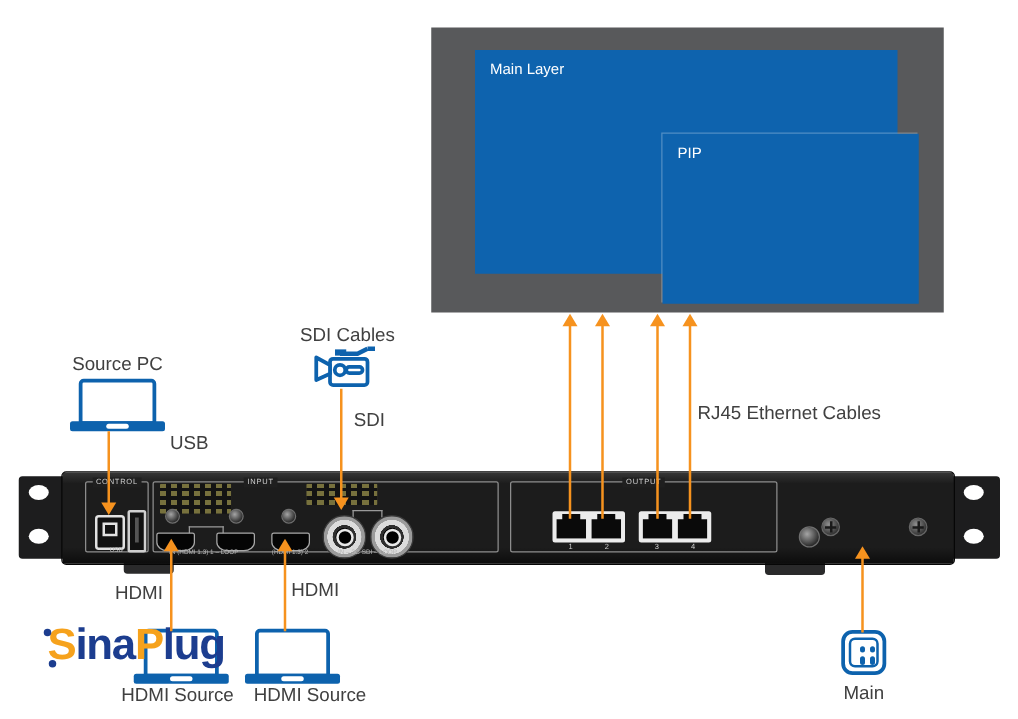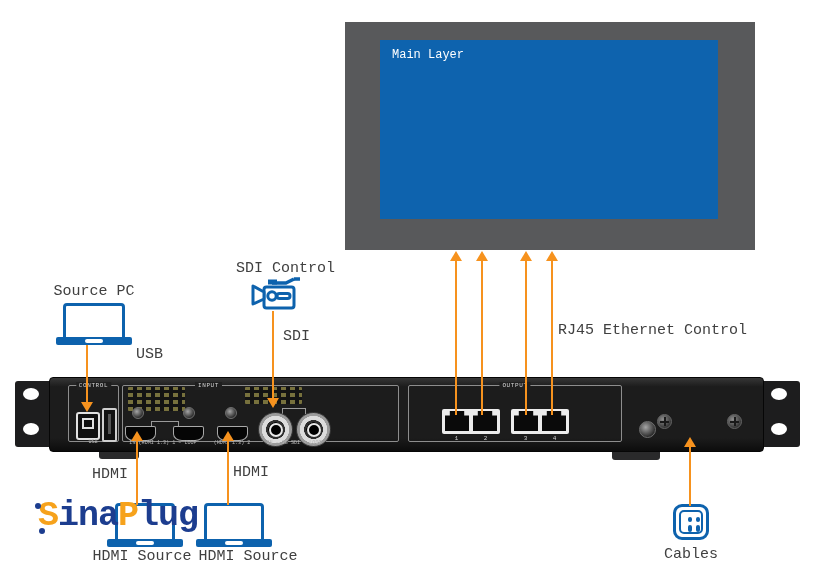--- a/index.html
+++ b/index.html
@@ -1,17 +1,17 @@
 <!DOCTYPE html>
 <html><head>
 <meta charset="utf-8">
 <style>
   html,body{margin:0;padding:0;background:#fff;}
   #canvas{position:relative;width:814px;height:575px;background:#fff;overflow:hidden;
-          font-family:Liberation Mono, monospace;}
+          font-family:Liberation Sans, sans-serif;}
   .abs{position:absolute;}
   .lbl{position:absolute;font-size:15px;color:#404040;white-space:nowrap;}
   .ctr{text-align:center;}
   
   .cable{position:absolute;width:2px;background:#F6921E;z-index:6;}
   .arr-up{position:absolute;width:0;height:0;border-left:6px solid transparent;
           border-right:6px solid transparent;border-bottom:10px solid #F6921E;z-index:6;}
   .arr-down{position:absolute;width:0;height:0;border-left:6px solid transparent;
           border-right:6px solid transparent;border-top:10px solid #F6921E;z-index:6;}
   
@@ -87,31 +87,34 @@
 </style>
 </head>
 <body>
 
 <div id="canvas">
 
   <div class="screen">
     <div class="layer" style="left:35px;top:18px;width:338px;height:179px;">
       <div class="tag">Main Layer</div>
     </div>
+    <div class="layer" style="left:185px;top:85px;width:205px;height:136px;box-shadow:-1px -1px 0 rgba(255,255,255,.28);">
+      <div class="tag">PIP</div>
+    </div>
   </div>
 
   <div class="arr-up" style="left:450px;top:251px;"></div>
   <div class="cable" style="left:455px;top:260px;height:155px;"></div>
   <div class="arr-up" style="left:476px;top:251px;"></div>
   <div class="cable" style="left:481px;top:260px;height:155px;"></div>
   <div class="arr-up" style="left:520px;top:251px;"></div>
   <div class="cable" style="left:525px;top:260px;height:155px;"></div>
   <div class="arr-up" style="left:546px;top:251px;"></div>
   <div class="cable" style="left:551px;top:260px;height:155px;"></div>
-  <div class="lbl" style="left:558px;top:322px;">RJ45 Ethernet Control</div>
+  <div class="lbl" style="left:558px;top:322px;">RJ45 Ethernet Cables</div>
 
   <div class="foot" style="left:99px;top:445px;width:40px;height:14px;"></div>
   <div class="foot" style="left:612px;top:444px;width:48px;height:16px;"></div>
 
   <div class="ear" style="left:15px;top:381px;width:42px;height:66px;">
     <div class="hole" style="left:8px;top:7px;"></div>
     <div class="hole" style="left:8px;top:42px;"></div>
   </div>
   <div class="ear" style="left:757px;top:381px;width:43px;height:66px;">
     <div class="hole" style="left:14px;top:7px;"></div>
@@ -204,21 +207,21 @@
 
   <div class="lbl ctr" style="left:38px;top:283px;width:112px;">Source PC</div>
   <div class="laptop-screen" style="left:63px;top:303px;width:56px;height:31px;"></div>
   <div class="laptop-base" style="left:56px;top:337px;width:76px;height:8px;">
       <div class="laptop-notch"></div>
     </div>
   <div class="cable" style="left:86px;top:345px;height:58px;"></div>
   <div class="arr-down" style="left:81px;top:402px;"></div>
   <div class="lbl" style="left:136px;top:346px;">USB</div>
 
-  <div class="lbl ctr" style="left:236px;top:260px;width:84px;">SDI Control</div>
+  <div class="lbl ctr" style="left:236px;top:260px;width:84px;">SDI Cables</div>
   <svg class="abs" style="left:248px;top:274px;z-index:2;" width="58" height="40" viewBox="0 0 58 40">
     <g fill="none" stroke="#0D62AD" stroke-width="3" stroke-linejoin="round">
       <rect x="16" y="13" width="30" height="21" rx="2.5" fill="#fff"></rect>
       <path d="M16 18 L5 12 V30 L16 25 Z" fill="#fff"></path>
       <circle cx="24" cy="22" r="4.2"></circle>
       <rect x="29" y="19.5" width="13" height="5" rx="2.5"></rect>
       <path d="M24 9 h14 l8 -4" stroke-width="3.5"></path>
       <rect x="20" y="5.5" width="9" height="5" fill="#0D62AD" stroke="none"></rect>
       <path d="M46 5 l6 0" stroke-width="3.5"></path>
     </g>
@@ -253,15 +256,15 @@
   <div class="arr-up" style="left:684px;top:437px;"></div>
   <div class="cable" style="left:689px;top:446px;height:60px;"></div>
   <div class="outlet">
     <div class="inner">
       <div class="m" style="left:7px;top:5px;width:4px;height:5px;"></div>
       <div class="m" style="left:15px;top:5px;width:4px;height:5px;"></div>
       <div class="m" style="left:7px;top:13px;width:4px;height:7px;"></div>
       <div class="m" style="left:15px;top:13px;width:4px;height:7px;"></div>
     </div>
   </div>
-  <div class="lbl ctr" style="left:663px;top:546px;width:56px;">Cables</div>
+  <div class="lbl ctr" style="left:663px;top:546px;width:56px;">Main</div>
 
 </div>
 
 </body></html>

